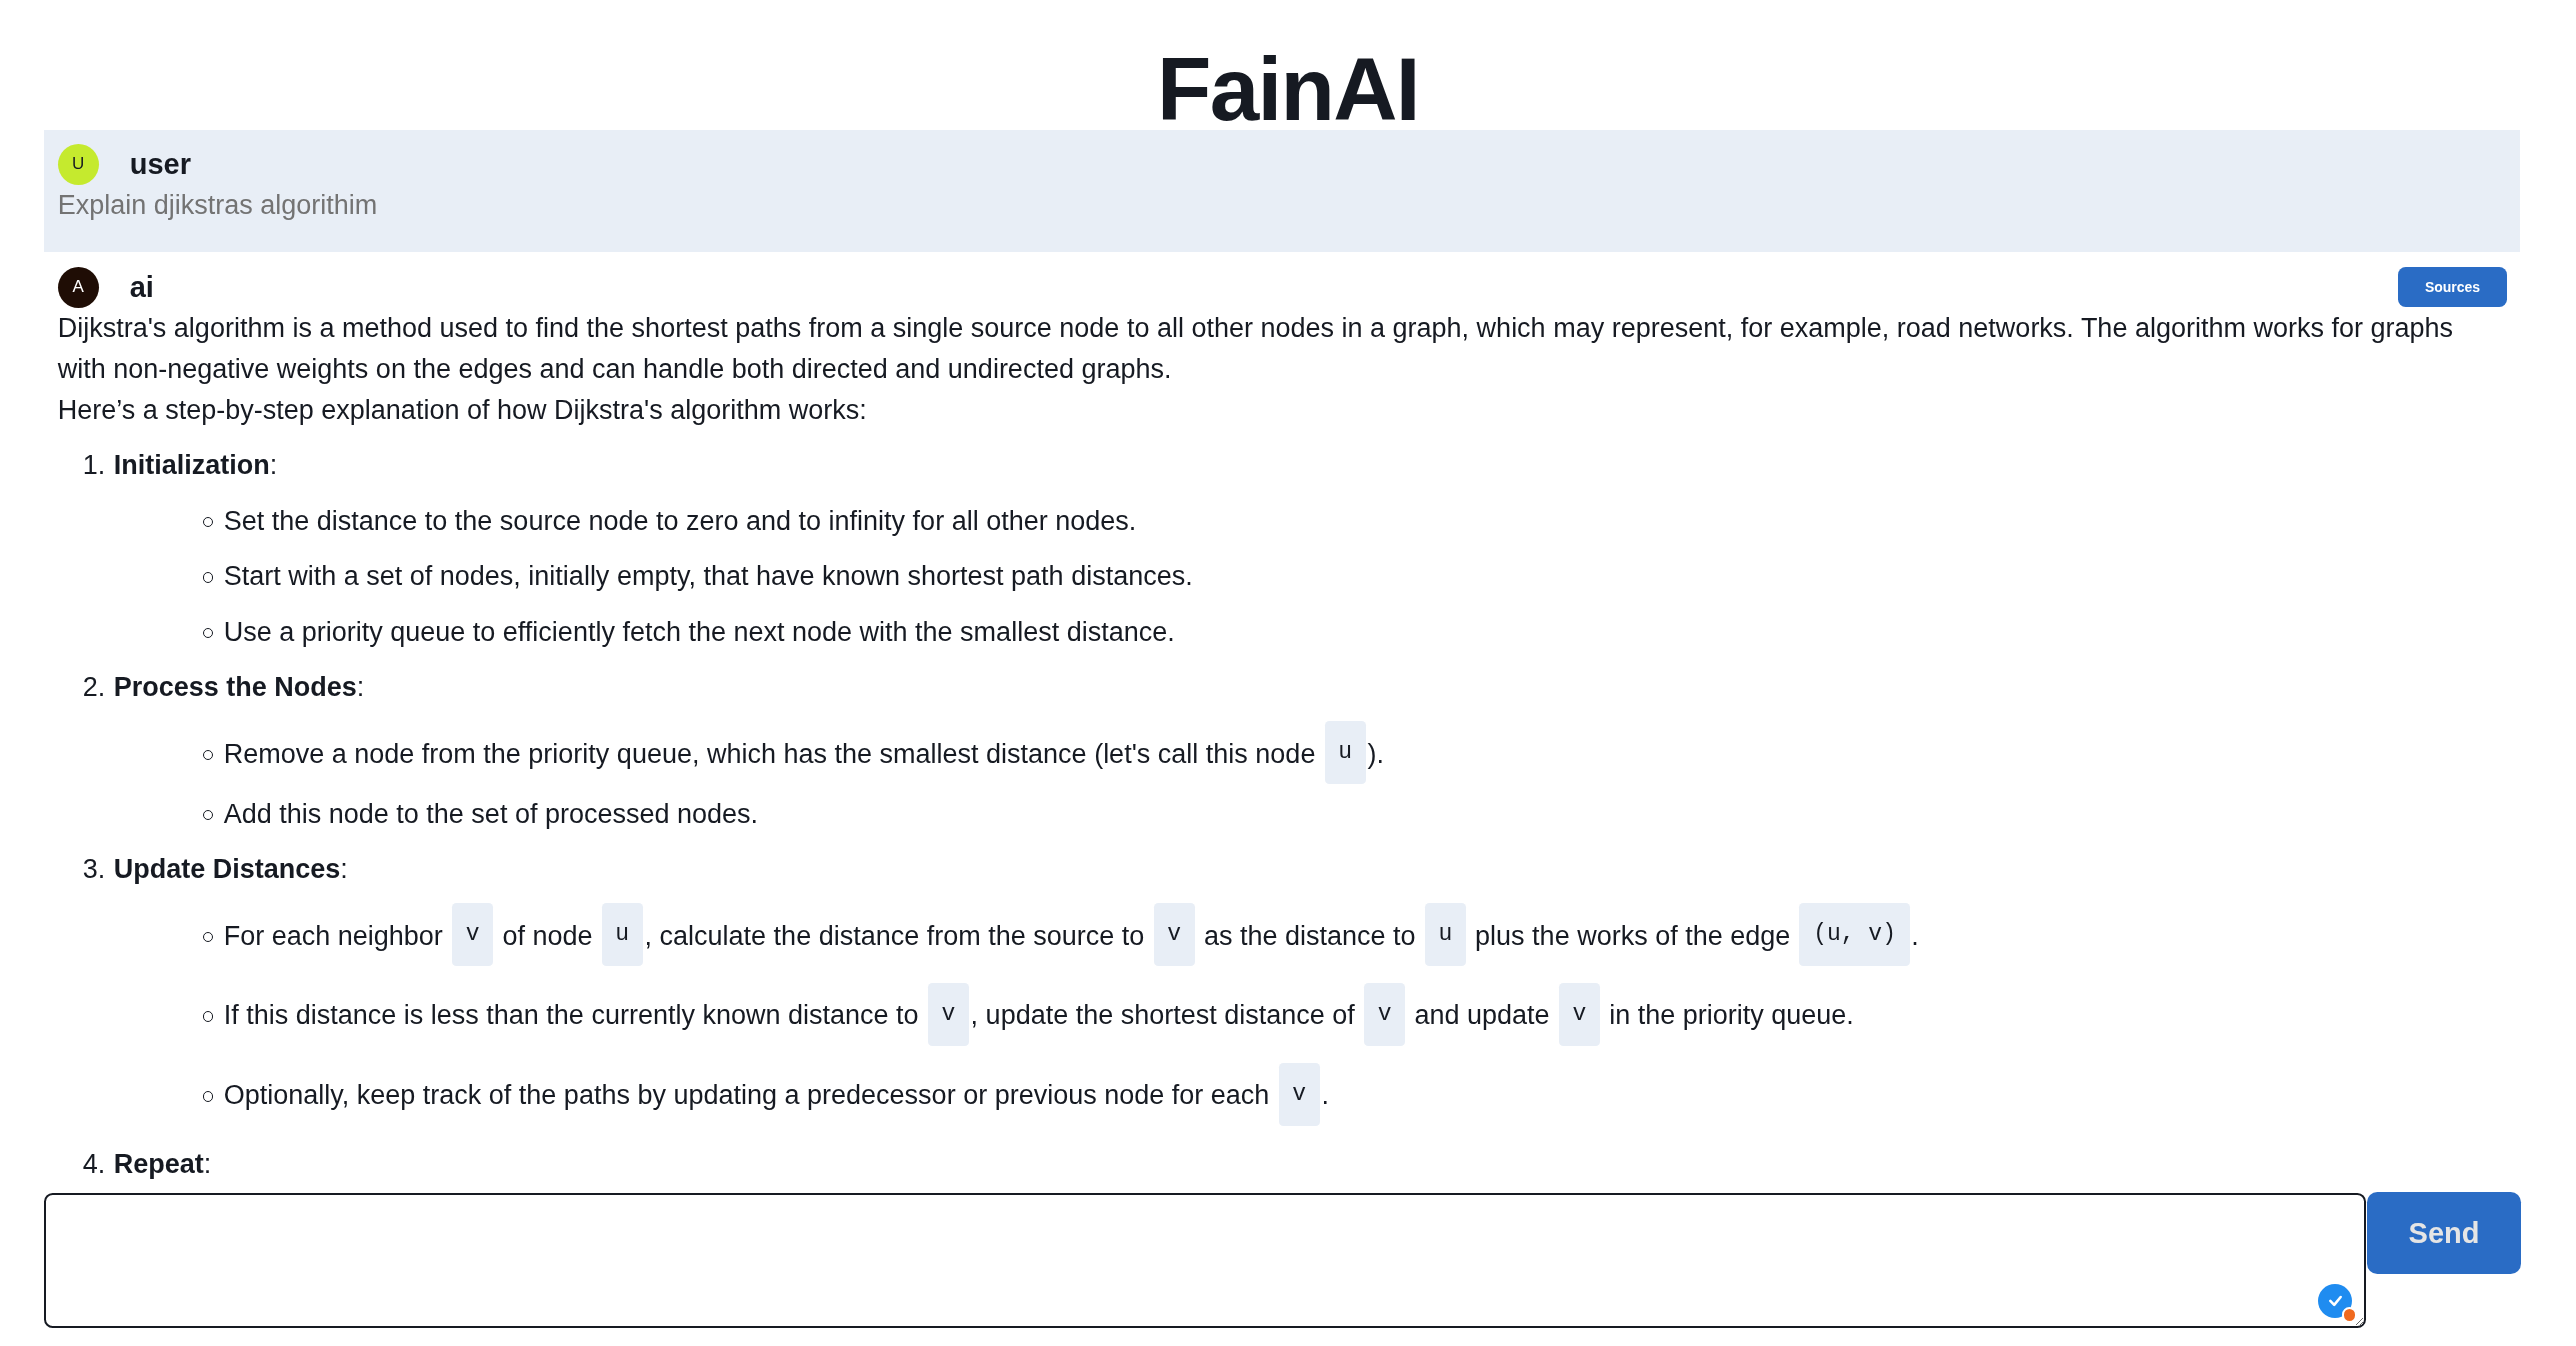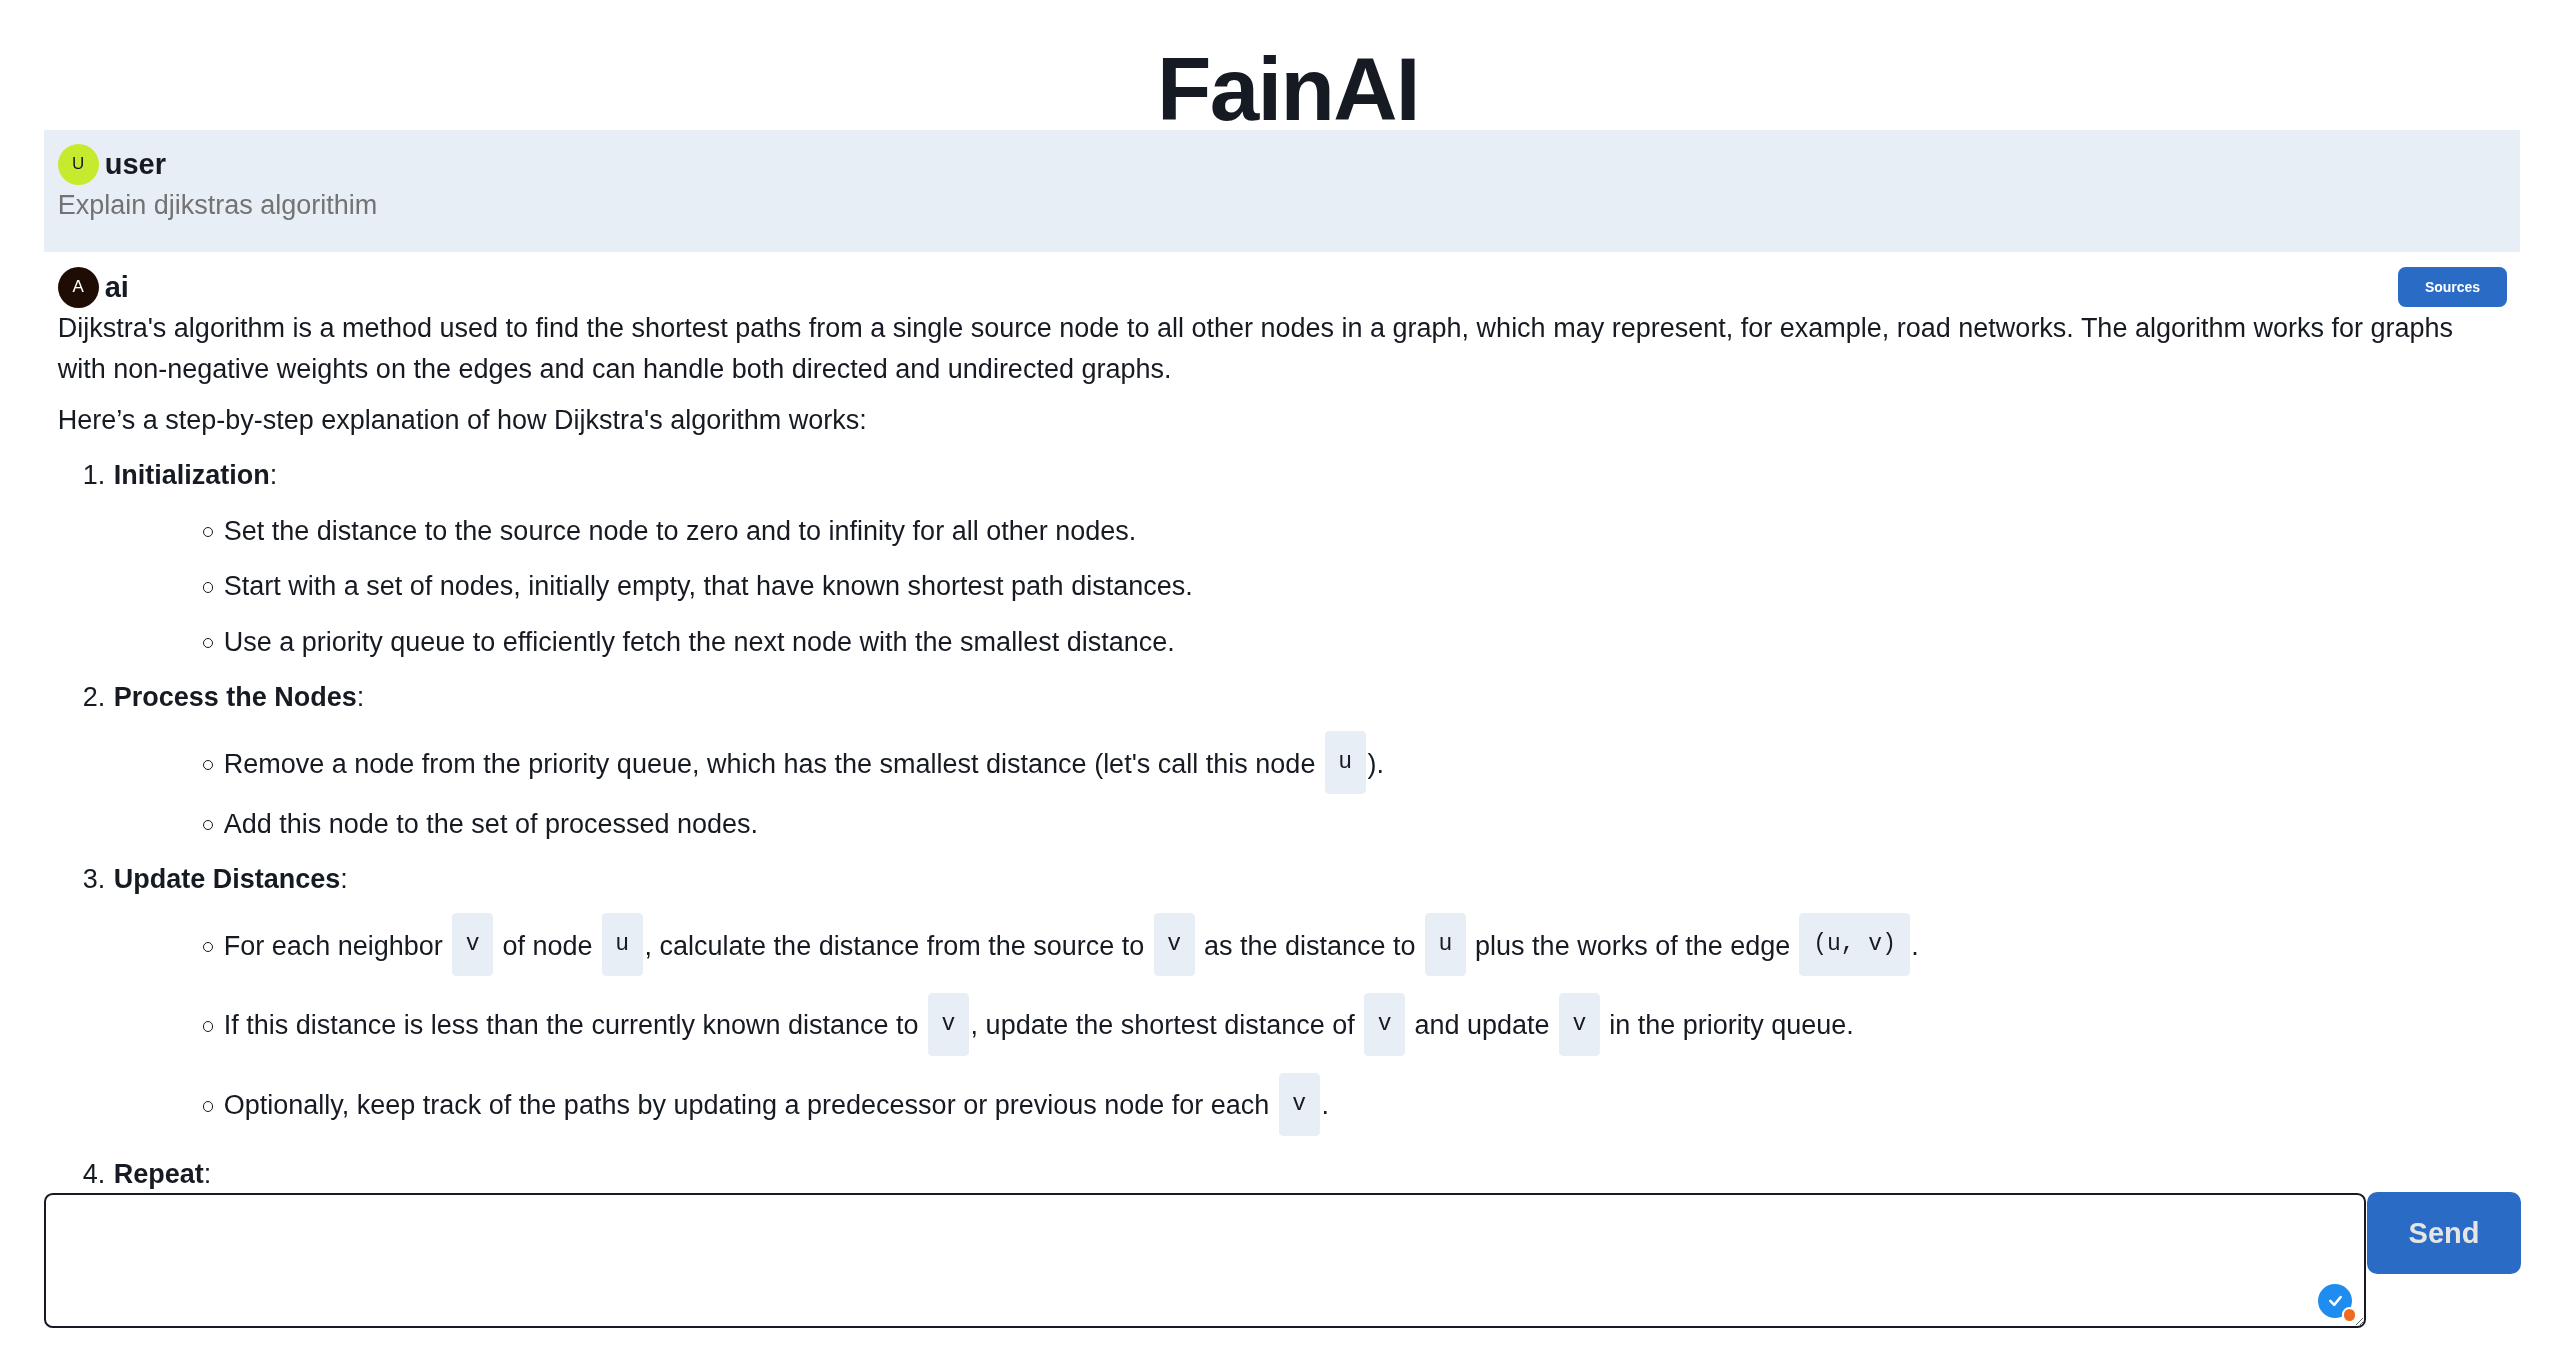--- a/index.html
+++ b/index.html
@@ -30,39 +30,39 @@
   }
   .msg-header { display: flex; align-items: center; height: 41px; }
   .avatar {
     width: 41px; height: 41px; border-radius: 50%;
     display: flex; align-items: center; justify-content: center;
     font-size: 17px; font-family: "Liberation Sans", sans-serif;
   }
   .avatar.user { background: #c5ea2e; color: #161a22; }
   .avatar.ai { background: #1f0d05; color: #ffffff; }
   .sender {
-    margin-left: 6px; font-size: 29px; font-weight: 700; color: #161a22;
+    margin-left: 31px; font-size: 29px; font-weight: 700; color: #161a22;
   }
   .user-text {
     font-size: 27px; line-height: 41px; margin-top: 0px; color: #737373;
   }
 
   .msg-ai { position: relative; padding: 14.5px 0 0 13.7px; }
   .sources-btn {
     position: absolute; right: 13px; top: 14.5px;
     width: 109px; height: 40px;
     background: #2a6cc5; color: #ffffff;
     border: none; border-radius: 7.7px;
     font-size: 14px; font-weight: 700;
     font-family: "Liberation Sans", sans-serif;
     cursor: pointer;
   }
   .ai-body { font-size: 27px; line-height: 41px; color: #161a22; padding-right: 34px; }
   .ai-body p { margin: 0; }
-  .ai-body p.p2 { margin-top: 10px; }
+  .ai-body p.p2 { margin-top: 0; }
 
   ol.steps { list-style: none; margin-top: 14.5px; }
   ol.steps > li { position: relative; padding-left: 56px; margin-bottom: 14.5px; }
   ol.steps > li .num { position: absolute; left: 25px; top: 0; }
   .b { font-weight: 700; }
 
   ul.sub { list-style: none; margin-top: 14.5px; }
   ul.sub > li { position: relative; padding-left: 110px; margin-bottom: 14.5px; }
   ul.sub > li::before {
     content: ""; position: absolute; left: 89px; top: 16.2px;

